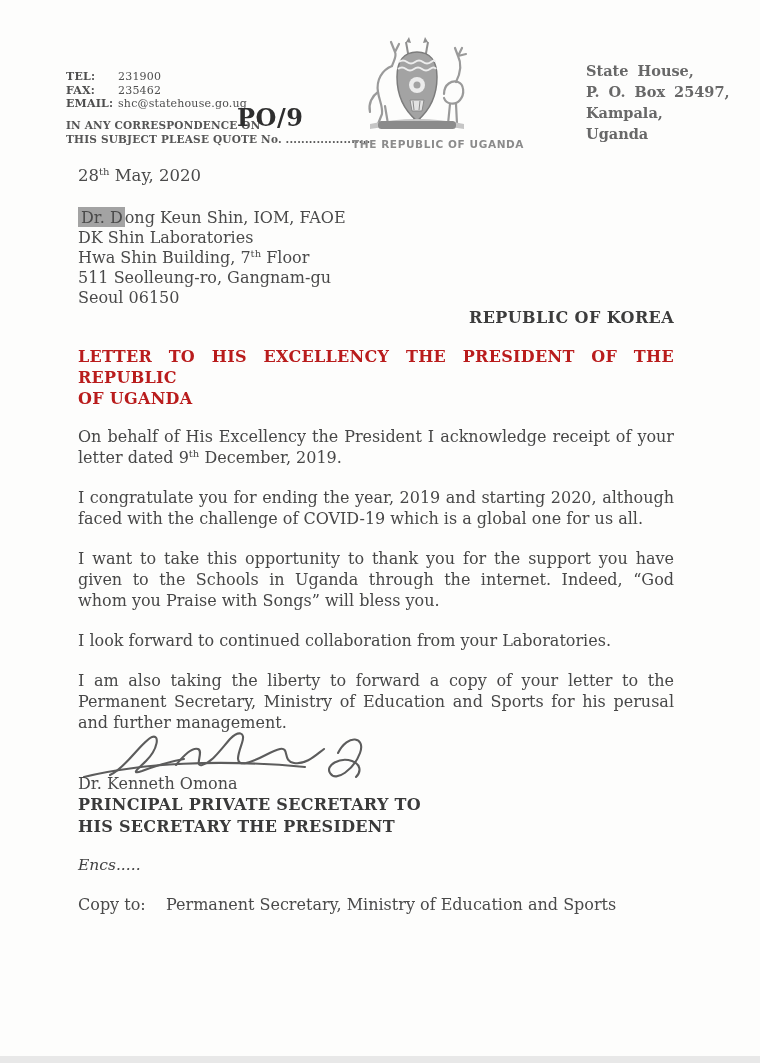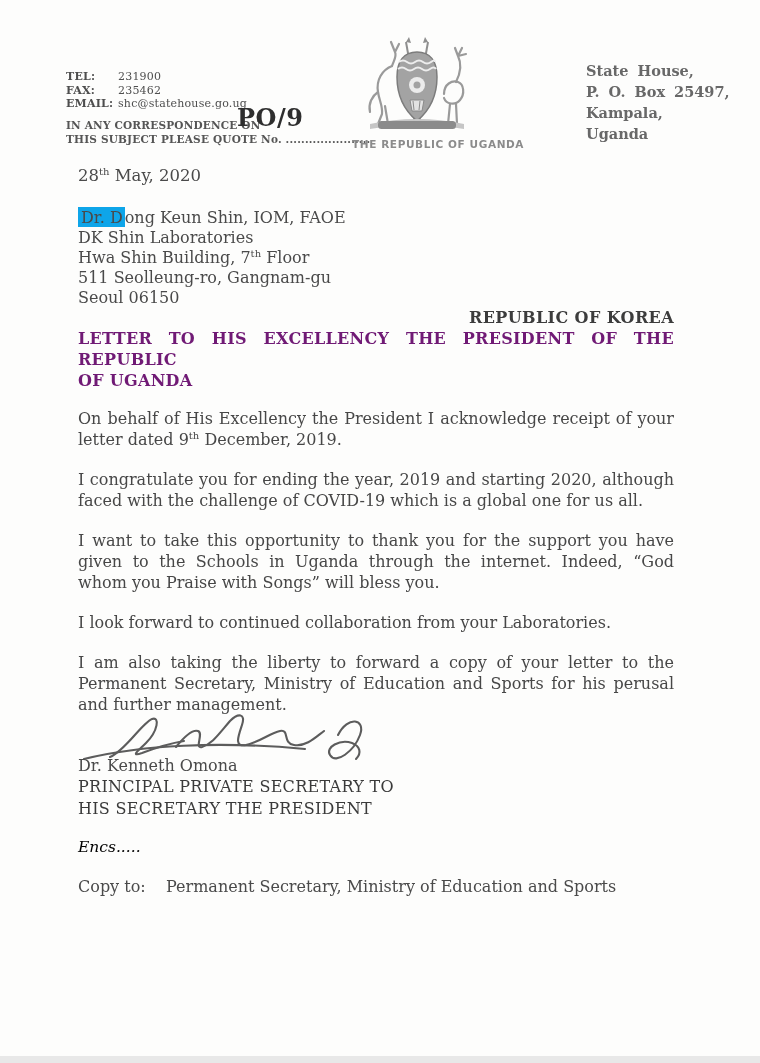--- a/index.html
+++ b/index.html
@@ -25,35 +25,35 @@
   .crest-caption { margin-top: 2px; font-family: "DejaVu Sans", "Liberation Sans", sans-serif; font-size: 10.5px; font-weight: bold; color: #8b8b8b; letter-spacing: .6px; white-space: nowrap; }
 
   .lh-right { position: absolute; left: 586px; top: 60px; font-size: 14.5px; font-weight: bold; color: #686868; line-height: 21px; word-spacing: 4px; }
 
   
   .letter { position: absolute; left: 78px; top: 165px; width: 596px; font-size: 16px; line-height: 21px; }
   .date-line { font-size: 16.5px; color: #4a4a4a; }
   sup { font-size: 10px; vertical-align: super; line-height: 0; }
 
   .recipient { margin-top: 22px; line-height: 20px; color: #4a4a4a; }
-  .hl { background: #0ea5e9; padding: 1px 2px 0 3px; }
+  .hl { background: #a3a3a3; padding: 1px 2px 0 3px; }
   .recipient .country { font-weight: bold; color: #3c3c3c; letter-spacing: .4px; text-align: right; }
 
-  .subject { font-weight: bold; color: #701a75; letter-spacing: .3px; }
+  .subject { margin-top: 18px; font-weight: bold; color: #b91c1c; letter-spacing: .3px; }
   .subject .l1 { text-align: justify; text-align-last: justify; }
 
   .para { margin-top: 19px; text-align: justify; color: #474747; }
   .para.first { margin-top: 17px; }
 
   .sig-block { position: relative; margin-top: 0; }
   .sig-svg { display: block; margin: -8px 0 -16px 2px; }
   .sig-name { color: #4a4a4a; }
-  .sig-title { font-weight: normal; color: #3a3a3a; letter-spacing: .3px; line-height: 22px; }
+  .sig-title { font-weight: bold; color: #3a3a3a; letter-spacing: .3px; line-height: 22px; }
 
-  .encs { margin-top: 17px; font-style: italic; font-size: 15.5px; color: #000000; }
+  .encs { margin-top: 17px; font-style: italic; font-size: 15.5px; color: #404040; }
   .copy-line { margin-top: 18px; color: #4a4a4a; }
   .copy-line .copy-label { display: inline-block; width: 88px; }
 </style>
 </head>
 <body>
 
 <div class="page">
 
   <div class="lh-left">
     <div class="contact-row">

